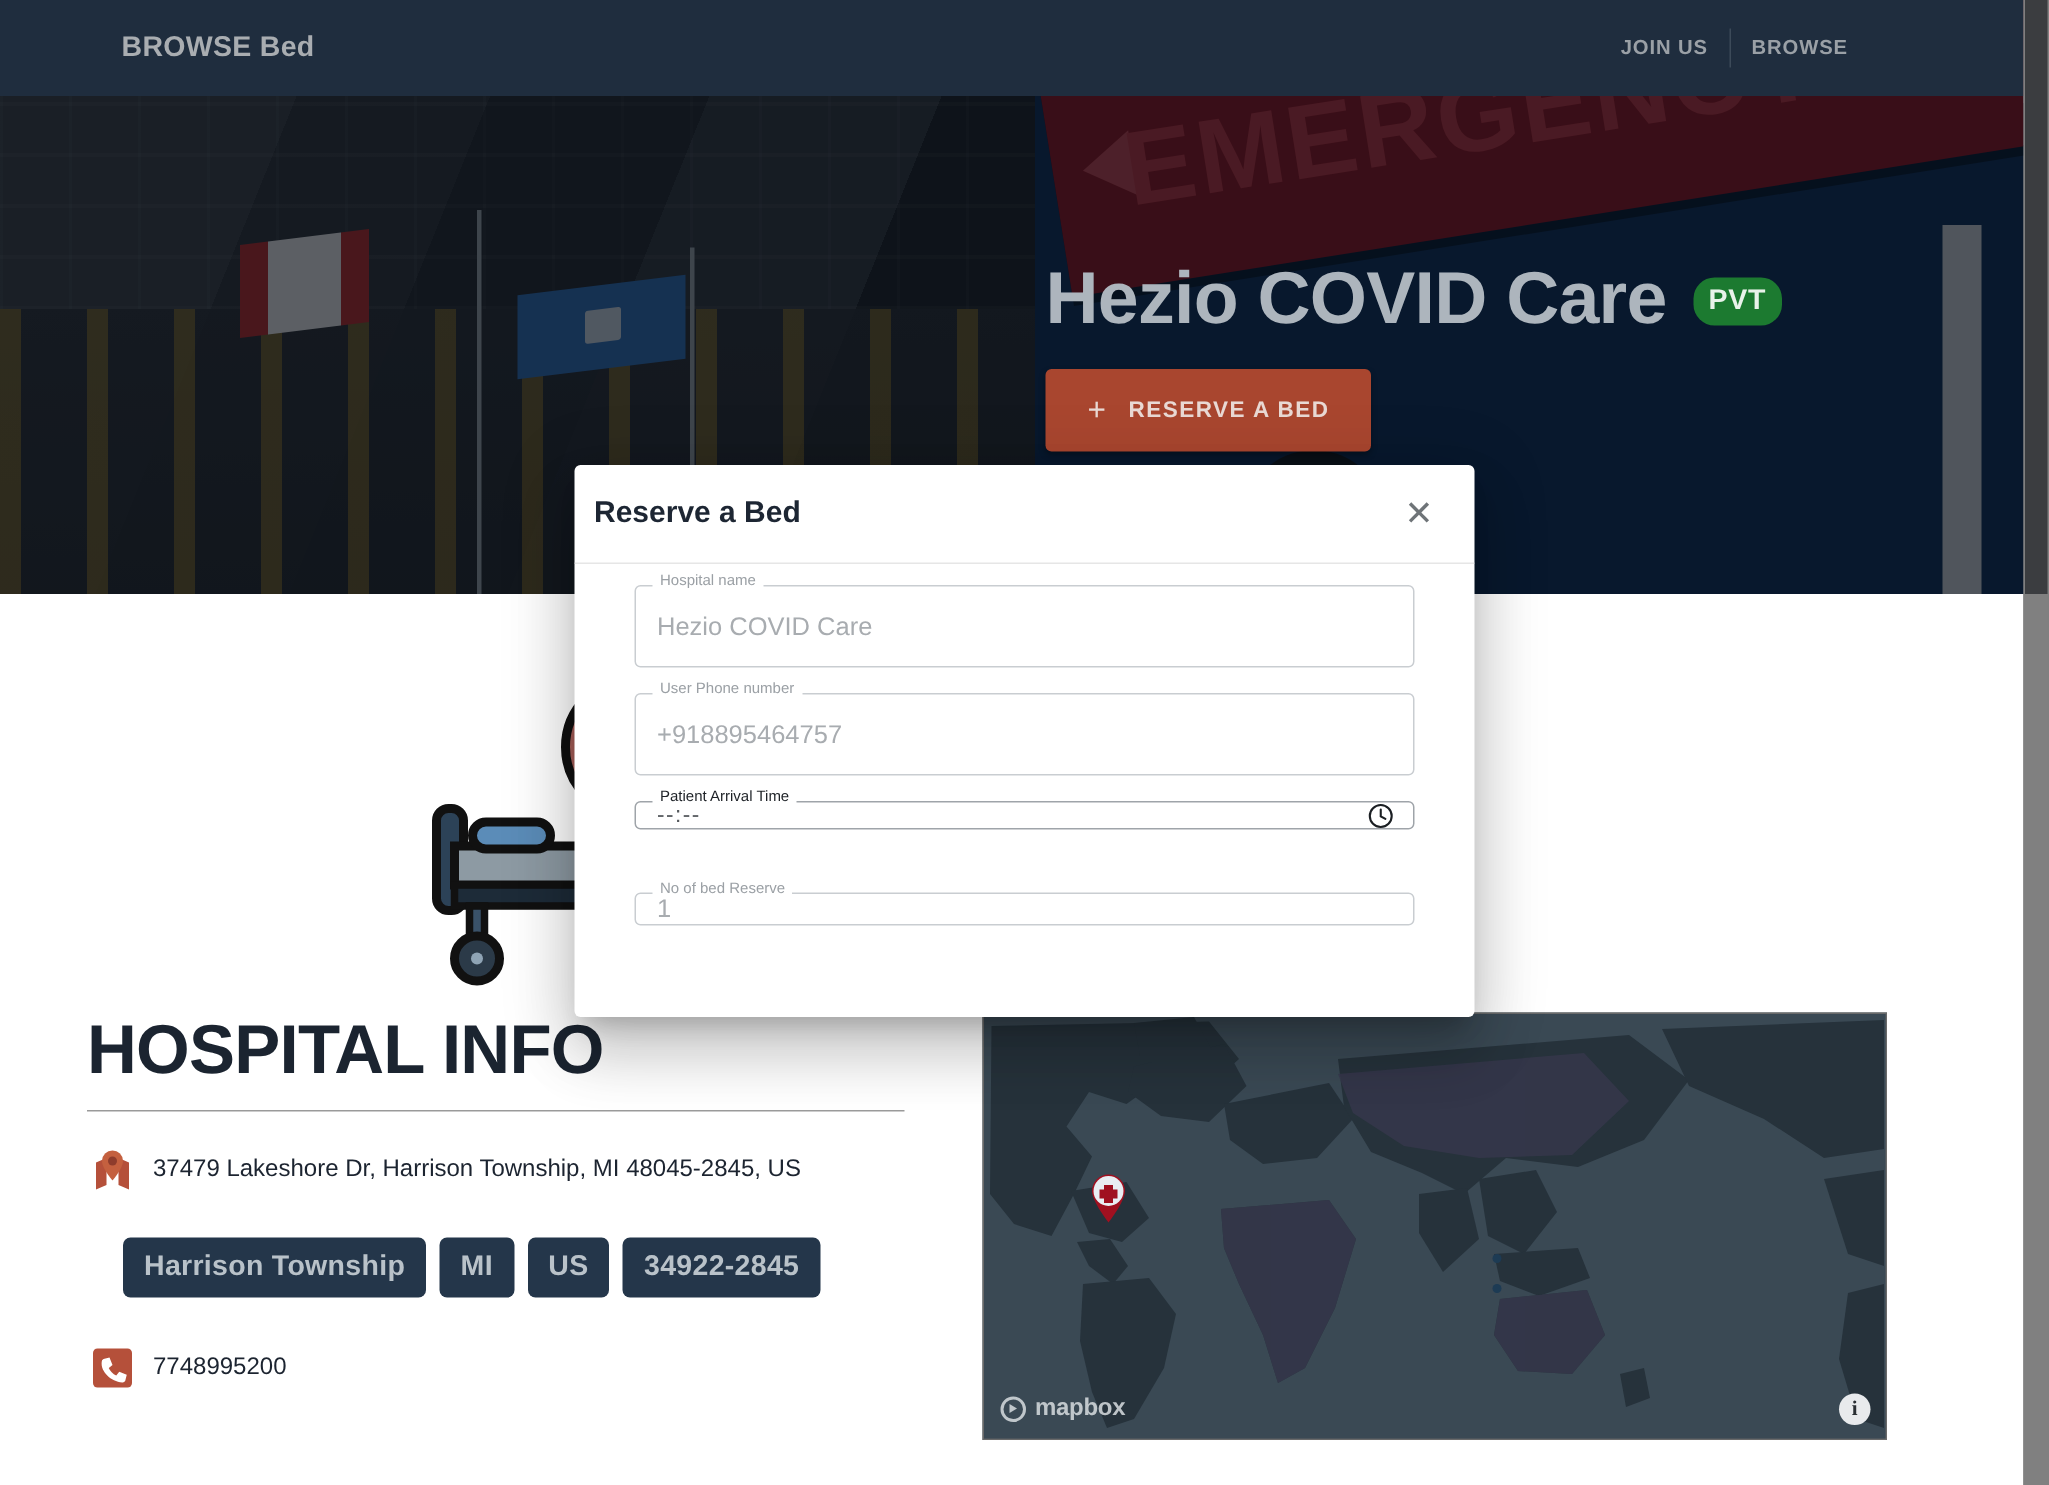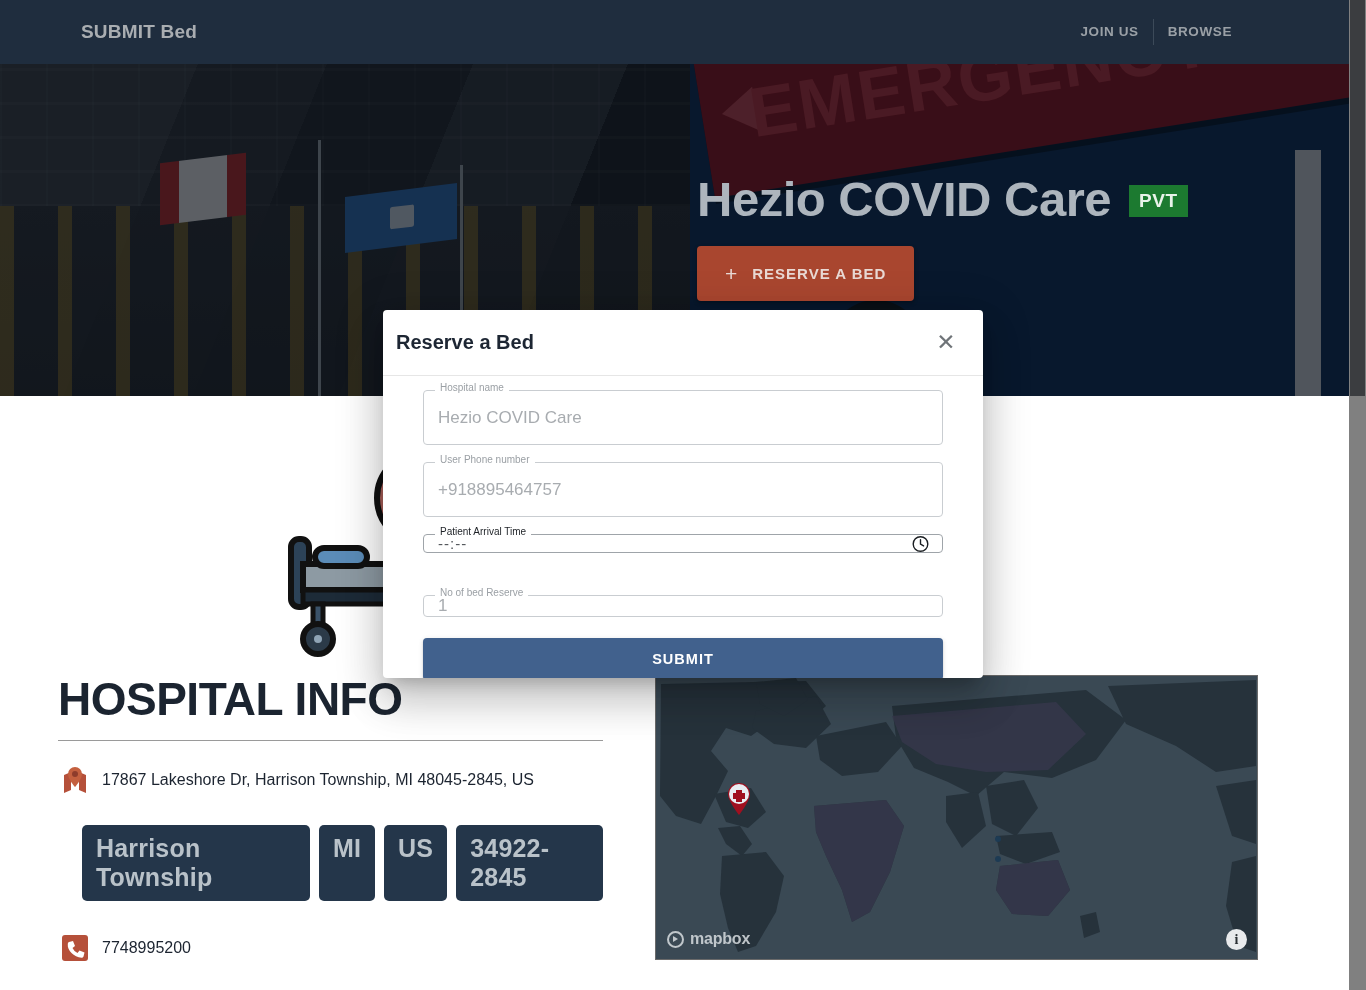--- a/index.html
+++ b/index.html
@@ -163,21 +163,21 @@
 
   .hero-content{
     position:absolute; left:697px; top:175px; z-index:5;
   }
   .hero-title-row{ display:flex; align-items:center; }
   .hero-title{
     color:#adb5bd; font-size:49px; font-weight:bold; letter-spacing:-.5px; line-height:1;
   }
   .pvt-badge{
     margin-left:18px; background:#1c7a30; color:#e9f3ea;
-    font-size:19px; font-weight:bold; padding:5px 10px; border-radius:0;
+    font-size:19px; font-weight:bold; padding:5px 10px; border-radius:14px;
     letter-spacing:.5px; align-self:flex-start; margin-top:10px;
   }
   .reserve-btn{
     margin-top:22px;
     display:inline-flex; align-items:center; gap:14px;
     background:#a9462f; color:#e9d9d4;
     border:none; border-radius:4px;
     padding:17px 28px;
     font-size:15px; font-weight:bold; letter-spacing:1px;
     cursor:pointer;
@@ -210,21 +210,21 @@
     font-size:46px; font-weight:bold; color:#1b2430; letter-spacing:-.5px;
     margin:0 0 14px 0;
   }
   .info-rule{ height:1px; background:#9a9a9a; width:545px; margin-bottom:22px;}
   .info-row{ display:flex; align-items:center; margin-bottom:28px;}
   .info-icon{ width:34px; height:34px; margin-right:10px; flex:0 0 34px;
               display:flex; align-items:center; justify-content:center;}
   .info-text{ font-size:16px; color:#1c2430; }
   .chips{ display:flex; gap:9px; margin: 4px 0 30px 24px; }
   .chip{
-    background:#24364a; color:#b9c2c9; font-size:25px; font-weight:bold;
+    background:#24364a; color:#b9c2c9; font-size:19px; font-weight:bold;
     padding:9px 14px; border-radius:5px; letter-spacing:.2px;
   }
 
   
   .map{
     position:absolute; left:655px; top:279px; width:603px; height:285px;
     background:#3c4a55; border:1px solid #6a6a6a; overflow:hidden;
   }
   .map-bg{ position:absolute; inset:0; background:#3a4954;}
   .map-pin{
@@ -374,21 +374,21 @@
           <div class="pvt-badge">PVT</div>
         </div>
         <button class="reserve-btn">
           <span class="plus-ico">+</span>
           <span>RESERVE A BED</span>
         </button>
       </div>
     </div>
 
     <div class="navbar">
-      <div class="brand">SUBMIT Bed</div>
+      <div class="brand">BROWSE Bed</div>
       <div class="nav-right">
         <a class="nav-link">JOIN US</a>
         <div class="nav-sep"></div>
         <a class="nav-link">BROWSE</a>
       </div>
     </div>
 
     <div class="body-section">
 
       <div class="bed-illo">
@@ -422,21 +422,21 @@
 
         <div class="info-row">
           <span class="info-icon">
             <svg width="30" height="30" viewBox="0 0 30 30" aria-hidden="true">
               <path d="M4 10 L11 7 L11 25 L4 28 Z" fill="#b5503a"></path>
               <path d="M19 7 L26 10 L26 28 L19 25 Z" fill="#b5503a"></path>
               <path d="M15 2 a7 7 0 0 1 7 7 c0 5 -7 13 -7 13 s-7 -8 -7 -13 a7 7 0 0 1 7 -7 z" fill="#c4603f"></path>
               <circle cx="15" cy="9" r="3" fill="#8e3c2c"></circle>
             </svg>
           </span>
-          <span class="info-text">17867 Lakeshore Dr, Harrison Township, MI 48045-2845, US</span>
+          <span class="info-text">37479 Lakeshore Dr, Harrison Township, MI 48045-2845, US</span>
         </div>
 
         <div class="chips">
           <span class="chip">Harrison Township</span>
           <span class="chip">MI</span>
           <span class="chip">US</span>
           <span class="chip">34922-2845</span>
         </div>
 
 
@@ -537,21 +537,20 @@
               </svg>
             </span>
           </div>
 
           <div class="field">
             <span class="field-legend">No of bed Reserve</span>
             <span class="field-value">1</span>
           </div>
         </div>
 
-        <button class="submit-btn">SUBMIT</button>
       </div>
     </div>
 
   </div>
 
   <div class="scrollbar">
     <div class="scrollbar-thumb"></div>
   </div>
 
 </div>

